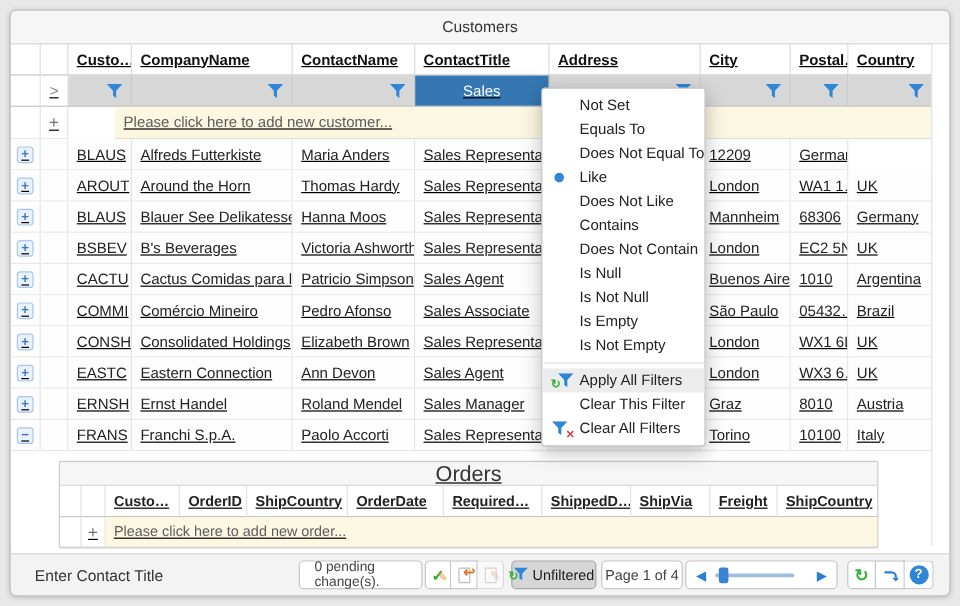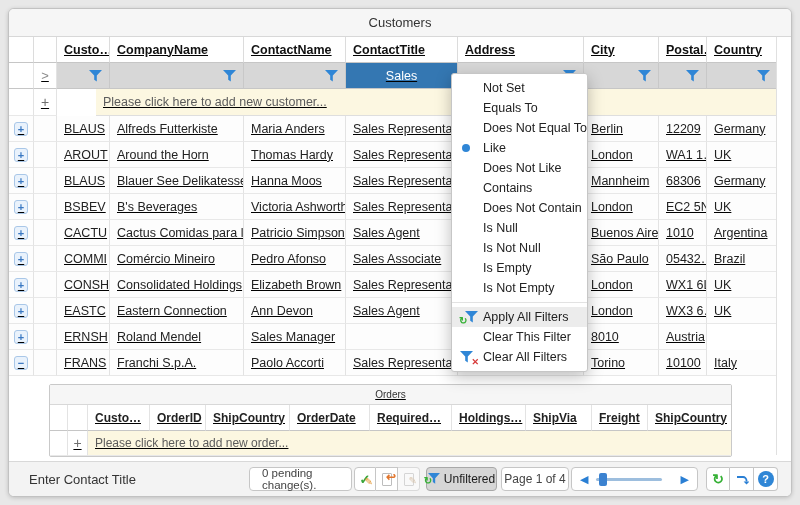--- a/index.html
+++ b/index.html
@@ -30,21 +30,21 @@
   .expbox{display:inline-block;width:14px;height:14px;line-height:12px;text-align:center;
           background:#e9f2fc;border:1px solid #a9c7e8;border-radius:3px;color:#3a78c2;
           font-size:11px;font-weight:bold;cursor:pointer;}
   
   .funnel{display:inline-block;position:relative;width:13px;height:12px;}
   .funnel svg{display:block;}
   .mini{position:absolute;font-weight:bold;line-height:1;}
   
   .detail{padding:8px 0 0 40px;background:#fff;}
   .orders{width:683px;border:1px solid #c9c9c9;border-radius:2px;overflow:hidden;}
-  .orders .titlebar{height:20px;line-height:20px;font-size:10px;}
+  .orders .titlebar{height:20px;line-height:20px;font-size:18px;}
   .orow{display:grid;grid-template-columns:18px 20px 62px 56px 84px 80px 82px 74px 66px 56px 85px;}
   .oheader{height:26px;}
   .oheader .cell{font-weight:bold;border-bottom:1px solid #c6c6c6;font-size:12px;}
   .oadd{height:25px;}
   .oadd .addtext{grid-column:3 / -1;background:#fcf7e1;color:#5c5c5c;font-size:12px;}
   
   .vstrip{position:absolute;top:28px;right:0;width:15px;height:418px;background:#fff;border-left:1px solid #e0e0e0;}
   
   .menu{position:absolute;left:442px;top:64px;width:137px;background:#fff;border:1px solid #c6c6c6;
         border-radius:3px;box-shadow:0 5px 16px rgba(0,0,0,.25);padding:4px 0;z-index:20;}
@@ -172,21 +172,20 @@
     <div class="row data-row">
       <div class="cell c-exp">
           <span class="expbox">+</span>
         </div>
       <div class="cell c-ind"></div>
       <div class="cell">BLAUS</div>
       <div class="cell">Alfreds Futterkiste</div>
       <div class="cell">Maria Anders</div>
       <div class="cell">Sales Representative</div>
       <div class="cell"></div>
-      <div class="cell">Berlin</div>
       <div class="cell">12209</div>
       <div class="cell">Germany</div>
     </div>
     <div class="row data-row">
       <div class="cell c-exp">
           <span class="expbox">+</span>
         </div>
       <div class="cell c-ind"></div>
       <div class="cell">AROUT</div>
       <div class="cell">Around the Horn</div>
@@ -280,20 +279,21 @@
       <div class="cell">London</div>
       <div class="cell">WX3 6…</div>
       <div class="cell">UK</div>
     </div>
     <div class="row data-row">
       <div class="cell c-exp">
           <span class="expbox">+</span>
         </div>
       <div class="cell c-ind"></div>
       <div class="cell">ERNSH</div>
+      <div class="cell">Ernst Handel</div>
       <div class="cell">Roland Mendel</div>
       <div class="cell">Sales Manager</div>
       <div class="cell"></div>
       <div class="cell">Graz</div>
       <div class="cell">8010</div>
       <div class="cell">Austria</div>
     </div>
     <div class="row data-row">
       <div class="cell c-exp">
           <span class="expbox">−</span>
@@ -313,21 +313,21 @@
       <div class="orders">
         <div class="titlebar">Orders</div>
         <div class="orow oheader">
           <div class="cell c-exp"></div>
           <div class="cell c-ind"></div>
           <div class="cell">Custo…</div>
           <div class="cell">OrderID</div>
           <div class="cell">ShipCountry</div>
           <div class="cell">OrderDate</div>
           <div class="cell">Required…</div>
-          <div class="cell">Holdings…</div>
+          <div class="cell">ShippedD…</div>
           <div class="cell">ShipVia</div>
           <div class="cell">Freight</div>
           <div class="cell">ShipCountry</div>
         </div>
         <div class="orow oadd">
           <div class="cell c-exp"></div>
           <div class="cell c-ind">
               <span class="add-glyph">+</span>
             </div>
           <div class="cell addtext">Please click here to add new order...</div>

